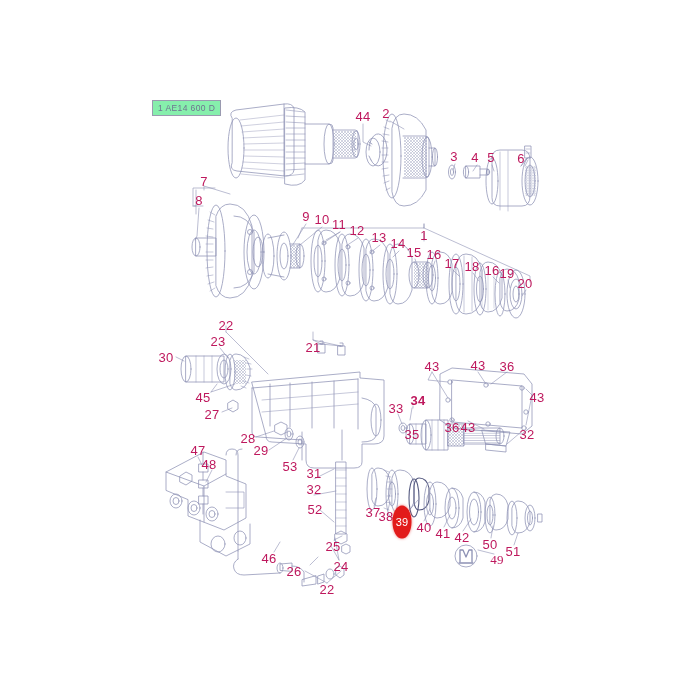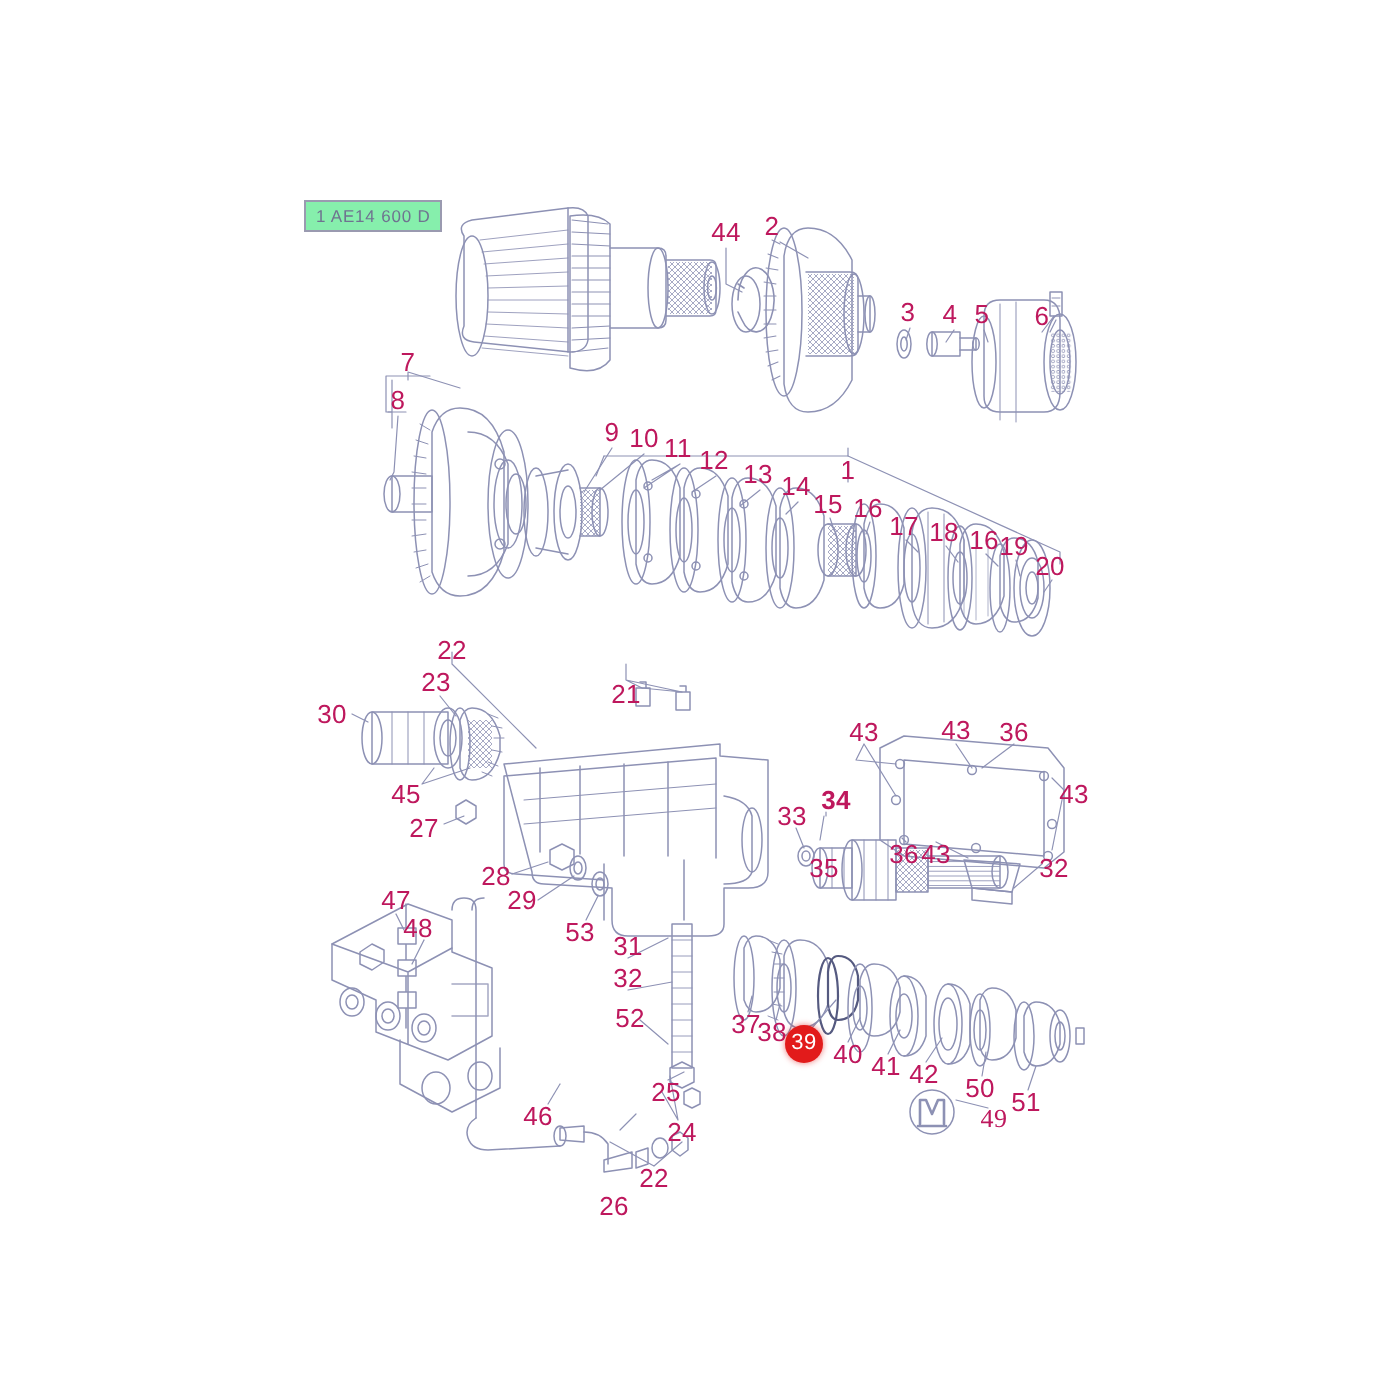--- a/index.html
+++ b/index.html
@@ -7,21 +7,21 @@
   body{width:700px;height:700px;overflow:hidden;
        font-family:"Liberation Sans",sans-serif;}
   #stage{position:relative;width:700px;height:700px;background:#fff;}
   svg#diagram{position:absolute;left:0;top:0;width:700px;height:700px;}
 
   
   .callout{position:absolute;color:#be185d;font-family:"Liberation Sans",sans-serif;
            font-size:13px;line-height:1;white-space:nowrap;
            transform:translate(-50%,-50%);letter-spacing:.2px;}
   .callout.hl{color:#ffffff;background:#e21b1b;border-radius:50%;
-              width:19px;height:19px;display:flex;align-items:center;
+              width:19px;height:33px;display:flex;align-items:center;
               justify-content:center;font-size:11px;font-weight:normal;
               box-shadow:0 0 3px rgba(226,27,27,.6);}
 
   
   #drawing-tag{position:absolute;left:152px;top:100px;
        border:1px solid #9a9ab0;color:#6f7390;background:#86efac;
        font-size:8.5px;padding:2px 5px;letter-spacing:.4px;
        font-family:"Liberation Sans",sans-serif;white-space:nowrap;}
 </style>
 </head>
@@ -464,21 +464,21 @@
       <div class="callout" style="left: 452px; top: 427px;">36</div>
       <div class="callout" style="left: 468px; top: 427px;">43</div>
       <div class="callout" style="left: 527px; top: 434px;">32</div>
       <div class="callout" style="left: 396px; top: 408px;">33</div>
       <div class="callout" style="left: 418px; top: 400px; font-weight: bold;">34</div>
       <div class="callout" style="left: 412px; top: 434px;">35</div>
       <div class="callout" style="left: 314px; top: 473px;">31</div>
       <div class="callout" style="left: 314px; top: 489px;">32</div>
       <div class="callout" style="left: 315px; top: 509px;">52</div>
       <div class="callout" style="left: 269px; top: 558px;">46</div>
-      <div class="callout" style="left: 307px; top: 571px; margin-top: 32px;">26</div>
+      <div class="callout" style="left: 294px; top: 571px;">26</div>
       <div class="callout" style="left: 341px; top: 566px;">24</div>
       <div class="callout" style="left: 333px; top: 546px;">25</div>
       <div class="callout" style="left: 327px; top: 589px;">22</div>
       <div class="callout" style="left: 373px; top: 512px;">37</div>
       <div class="callout" style="left: 386px; top: 516px;">38</div>
       <div class="callout hl" style="left: 402px; top: 522px;">39</div>
       <div class="callout" style="left: 424px; top: 527px;">40</div>
       <div class="callout" style="left: 443px; top: 533px;">41</div>
       <div class="callout" style="left: 462px; top: 537px; text-align: right;">42</div>
       <div class="callout" style="left: 497px; top: 559px; font-family: Liberation Serif, serif;">49</div>

